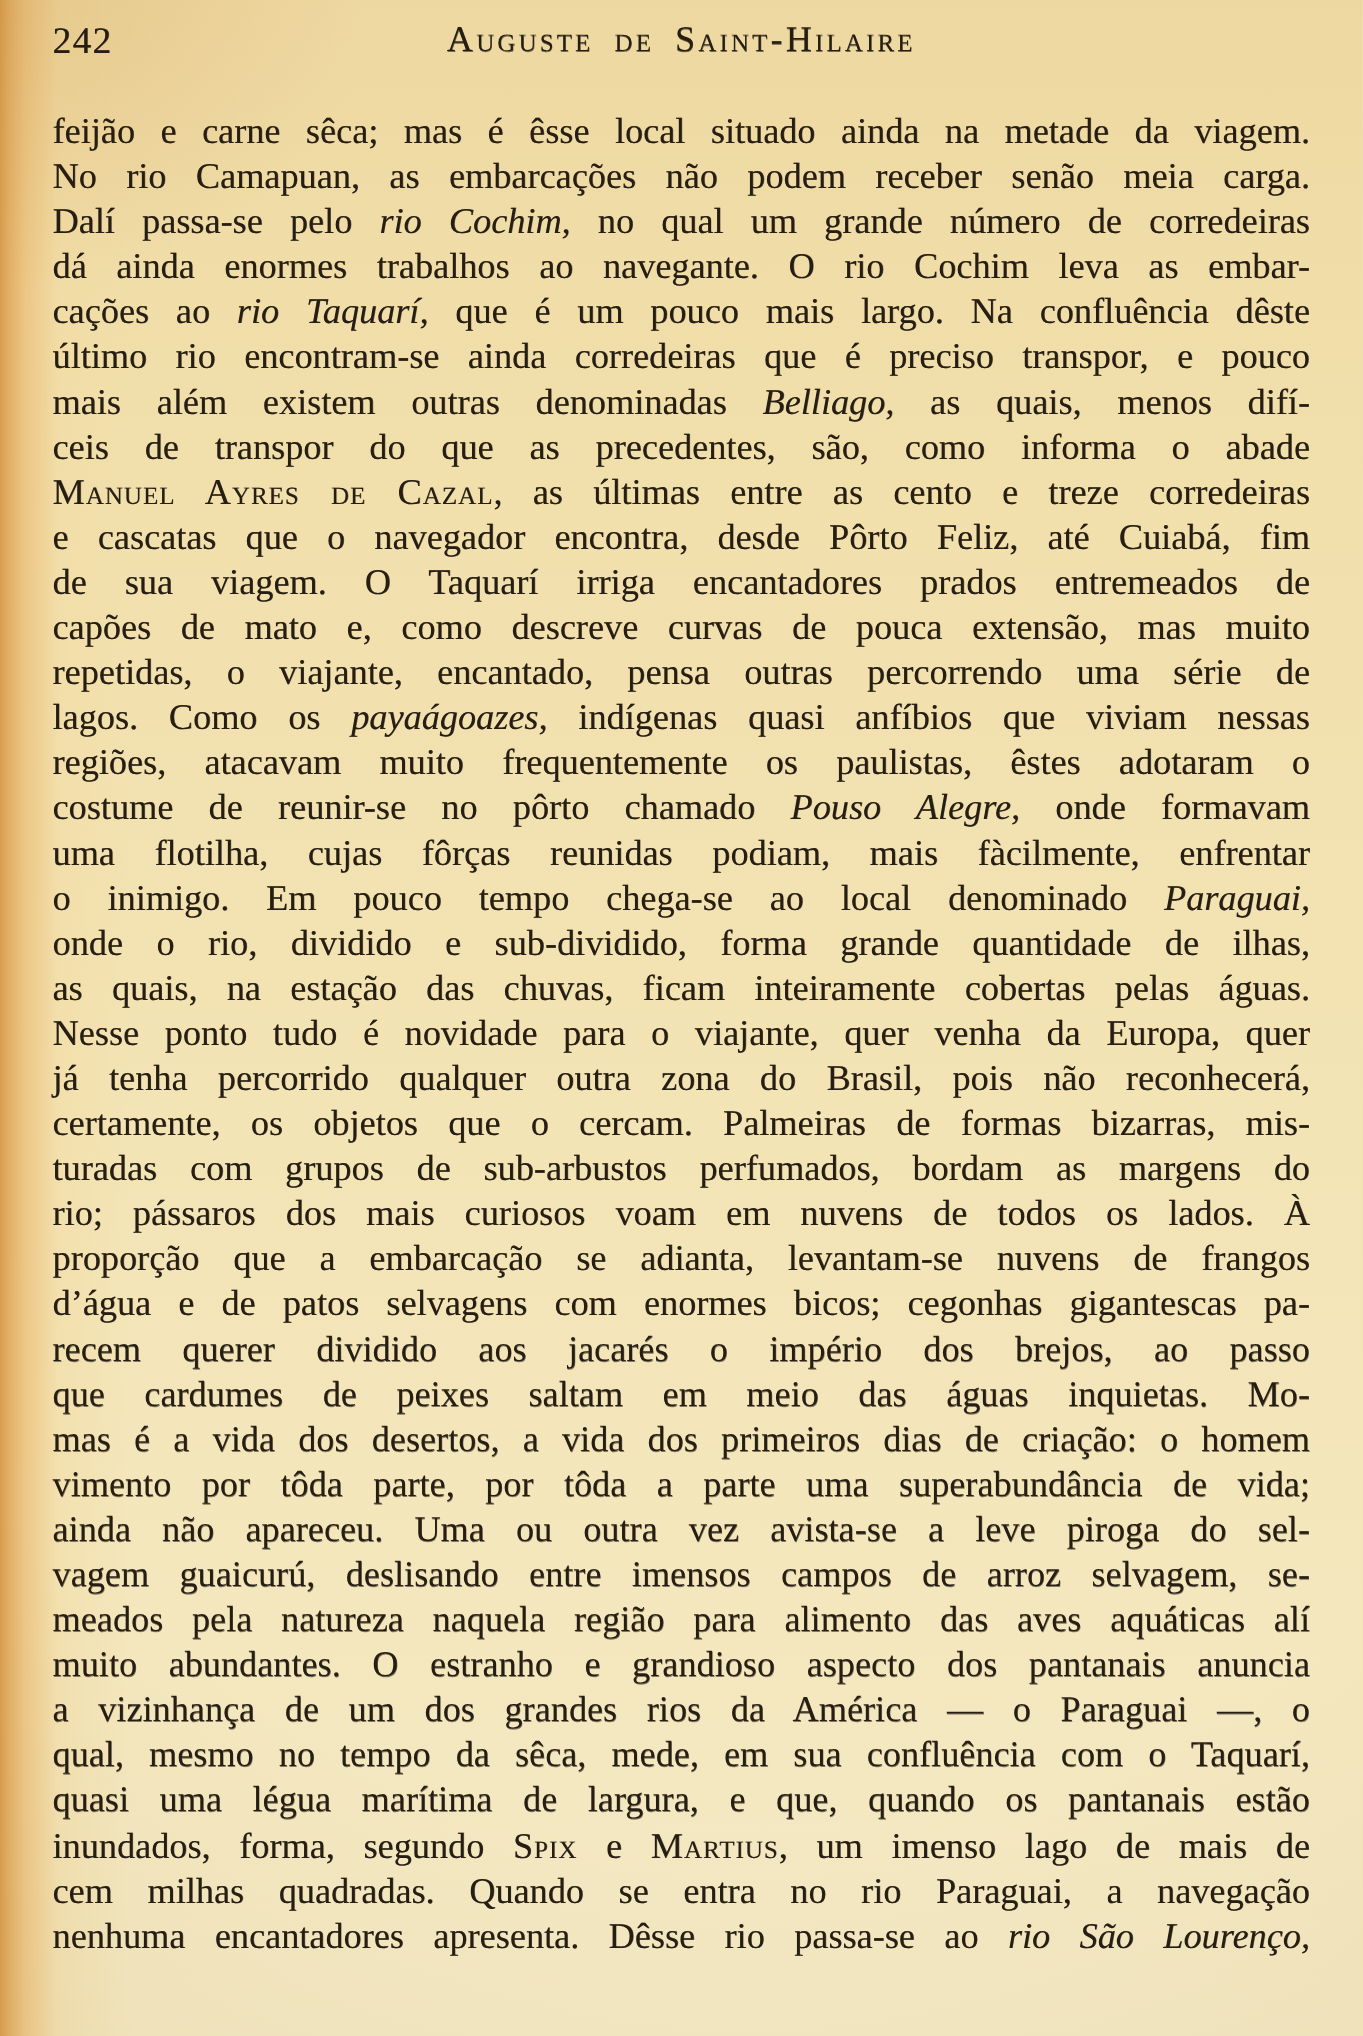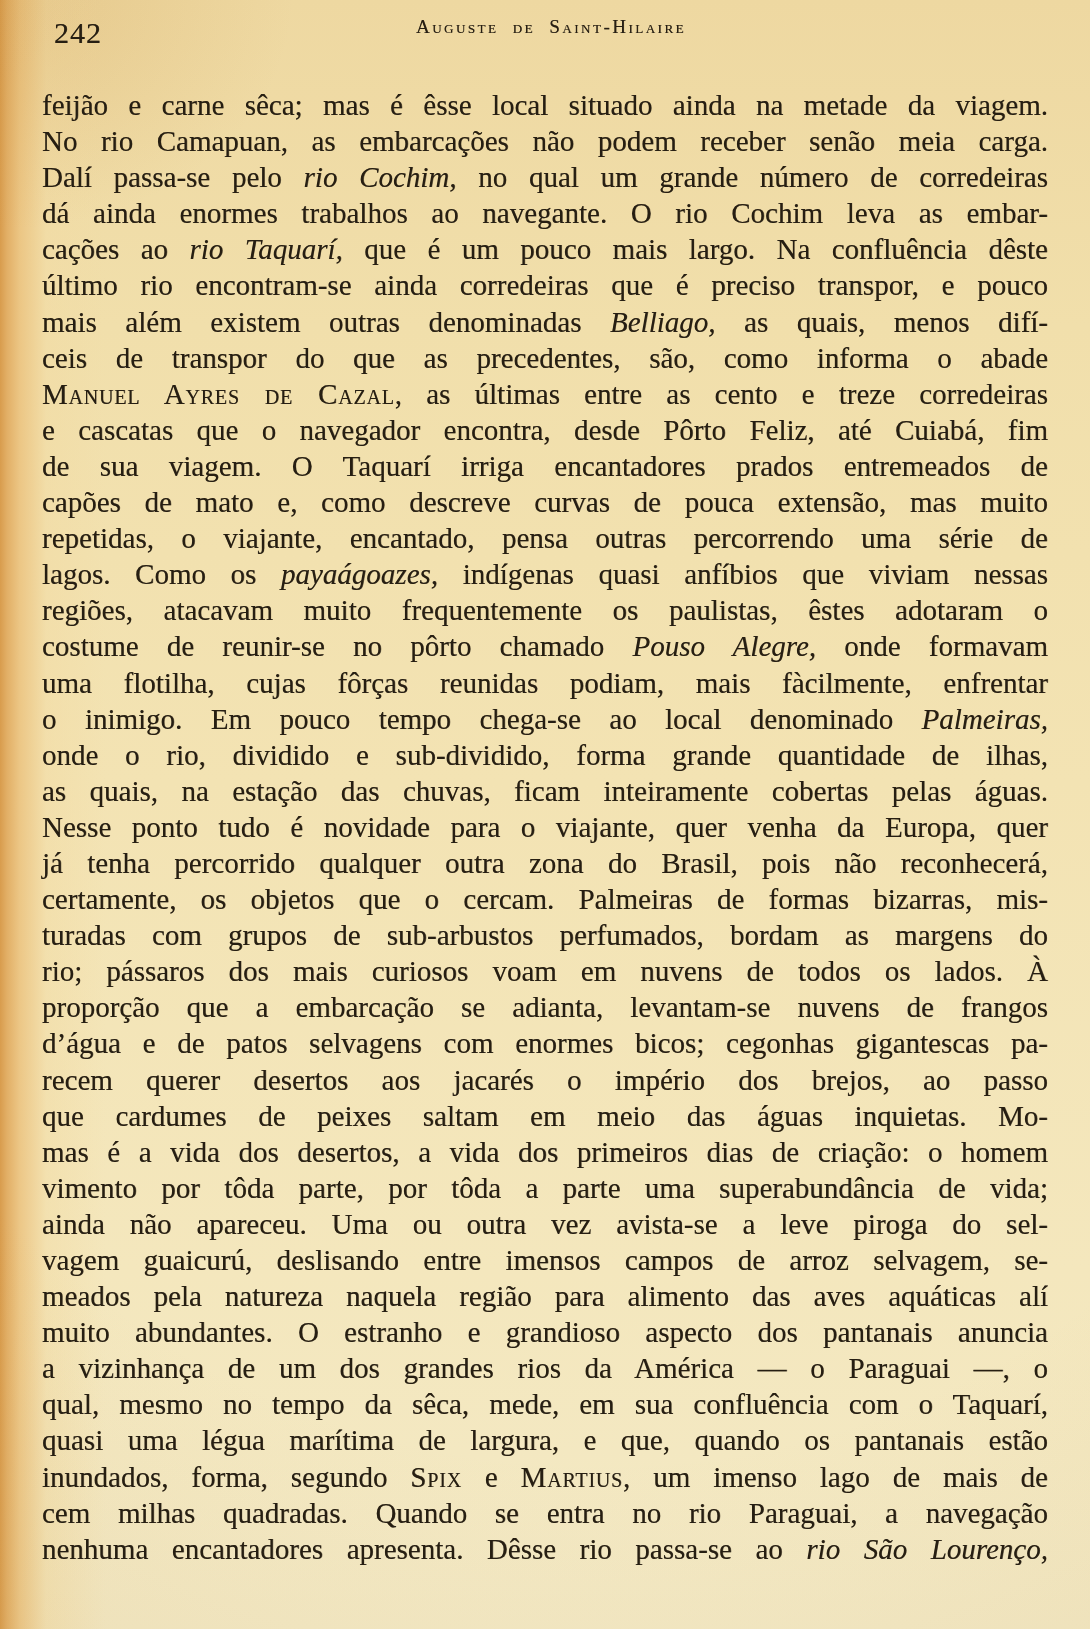--- a/index.html
+++ b/index.html
@@ -17,35 +17,34 @@
       linear-gradient(90deg, #d89c4d 0px, #e2af66 7px, rgba(235,194,126,0.85) 20px,
                       rgba(242,219,163,0.5) 46px, rgba(243,226,178,0) 105px),
       linear-gradient(180deg, #eed8a1 0%, #f1dfab 20%, #f3e3b3 48%, #f4e7bd 78%, #f3e9c5 100%);
   }
   .page-header {
     position: absolute;
     left: 42px;
     right: 42px;
     top: 16px;
     height: 40px;
-    margin-left: 12px;
   }
   .page-number {
     position: absolute;
     left: 0;
     top: 0;
     font-size: 30px;
     letter-spacing: 1px;
     text-shadow: 0.3px 0.3px 0.4px rgba(38,30,18,0.6);
   }
   .running-header {
     display: block;
     text-align: center;
     font-variant: small-caps;
-    font-size: 19px;
+    font-size: 29px;
     letter-spacing: 2.5px;
     word-spacing: 7px;
     text-shadow: 0.3px 0.3px 0.4px rgba(38,30,18,0.6);
   }
   .page-body {
     position: absolute;
     left: 42px;
     top: 87px;
     width: 1006px;
   }
@@ -82,31 +81,31 @@
     <div class="line"><span class="rm">ceis de transpor do que as precedentes, são, como informa o abade</span></div>
     <div class="line"><span class="sc">Manuel Ayres de Cazal</span><span class="rm">, as últimas entre as cento e treze corredeiras</span></div>
     <div class="line"><span class="rm">e cascatas que o navegador encontra, desde Pôrto Feliz, até Cuiabá, fim</span></div>
     <div class="line"><span class="rm">de sua viagem. O Taquarí irriga encantadores prados entremeados de</span></div>
     <div class="line"><span class="rm">capões de mato e, como descreve curvas de pouca extensão, mas muito</span></div>
     <div class="line"><span class="rm">repetidas, o viajante, encantado, pensa outras percorrendo uma série de</span></div>
     <div class="line"><span class="rm">lagos. Como os </span><span class="it">payaágoazes,</span><span class="rm"> indígenas quasi anfíbios que viviam nessas</span></div>
     <div class="line"><span class="rm">regiões, atacavam muito frequentemente os paulistas, êstes adotaram o</span></div>
     <div class="line"><span class="rm">costume de reunir-se no pôrto chamado </span><span class="it">Pouso Alegre,</span><span class="rm"> onde formavam</span></div>
     <div class="line"><span class="rm">uma flotilha, cujas fôrças reunidas podiam, mais fàcilmente, enfrentar</span></div>
-    <div class="line"><span class="rm">o inimigo. Em pouco tempo chega-se ao local denominado </span><span class="it">Palmeiras,</span></div>
+    <div class="line"><span class="rm">o inimigo. Em pouco tempo chega-se ao local denominado </span><span class="it">Paraguai,</span></div>
     <div class="line"><span class="rm">onde o rio, dividido e sub-dividido, forma grande quantidade de ilhas,</span></div>
     <div class="line"><span class="rm">as quais, na estação das chuvas, ficam inteiramente cobertas pelas águas.</span></div>
     <div class="line"><span class="rm">Nesse ponto tudo é novidade para o viajante, quer venha da Europa, quer</span></div>
     <div class="line"><span class="rm">já tenha percorrido qualquer outra zona do Brasil, pois não reconhecerá,</span></div>
     <div class="line"><span class="rm">certamente, os objetos que o cercam. Palmeiras de formas bizarras, mis-</span></div>
     <div class="line"><span class="rm">turadas com grupos de sub-arbustos perfumados, bordam as margens do</span></div>
     <div class="line"><span class="rm">rio; pássaros dos mais curiosos voam em nuvens de todos os lados. À</span></div>
     <div class="line"><span class="rm">proporção que a embarcação se adianta, levantam-se nuvens de frangos</span></div>
     <div class="line"><span class="rm">d’água e de patos selvagens com enormes bicos; cegonhas gigantescas pa-</span></div>
-    <div class="line"><span class="rm">recem querer desertos aos jacarés o império dos brejos, ao passo</span></div>
+    <div class="line"><span class="rm">recem querer dividido aos jacarés o império dos brejos, ao passo</span></div>
     <div class="line"><span class="rm">que cardumes de peixes saltam em meio das águas inquietas. Mo-</span></div>
     <div class="line"><span class="rm">mas é a vida dos desertos, a vida dos primeiros dias de criação: o homem</span></div>
     <div class="line"><span class="rm">vimento por tôda parte, por tôda a parte uma superabundância de vida;</span></div>
     <div class="line"><span class="rm">ainda não apareceu. Uma ou outra vez avista-se a leve piroga do sel-</span></div>
     <div class="line"><span class="rm">vagem guaicurú, deslisando entre imensos campos de arroz selvagem, se-</span></div>
     <div class="line"><span class="rm">meados pela natureza naquela região para alimento das aves aquáticas alí</span></div>
     <div class="line"><span class="rm">muito abundantes. O estranho e grandioso aspecto dos pantanais anuncia</span></div>
     <div class="line"><span class="rm">a vizinhança de um dos grandes rios da América — o Paraguai —, o</span></div>
     <div class="line"><span class="rm">qual, mesmo no tempo da sêca, mede, em sua confluência com o Taquarí,</span></div>
     <div class="line"><span class="rm">quasi uma légua marítima de largura, e que, quando os pantanais estão</span></div>

